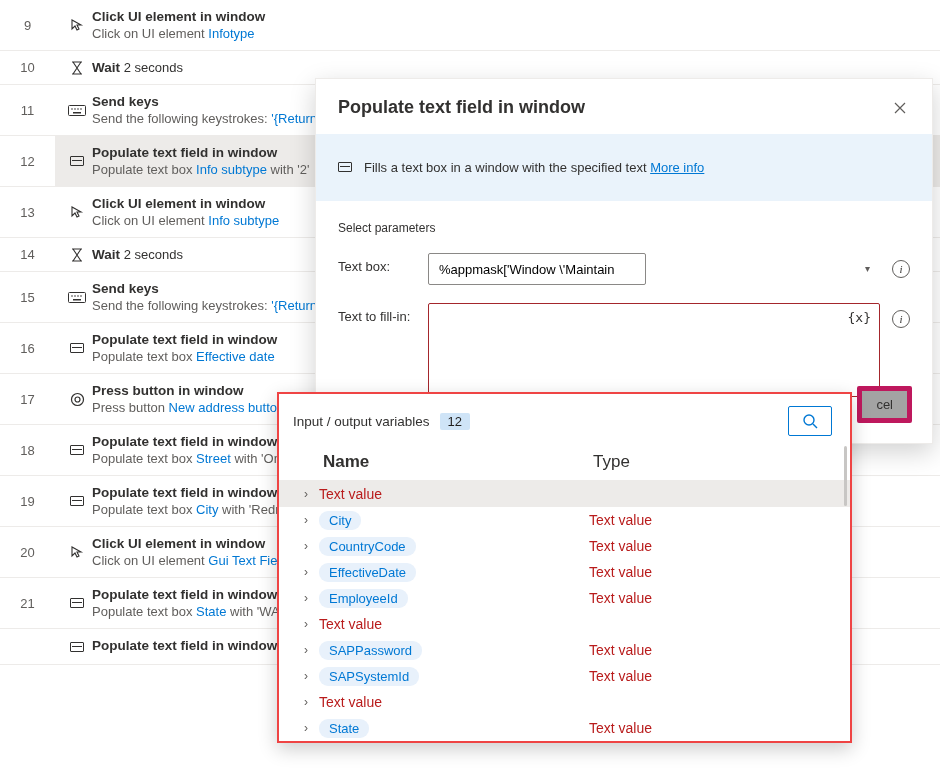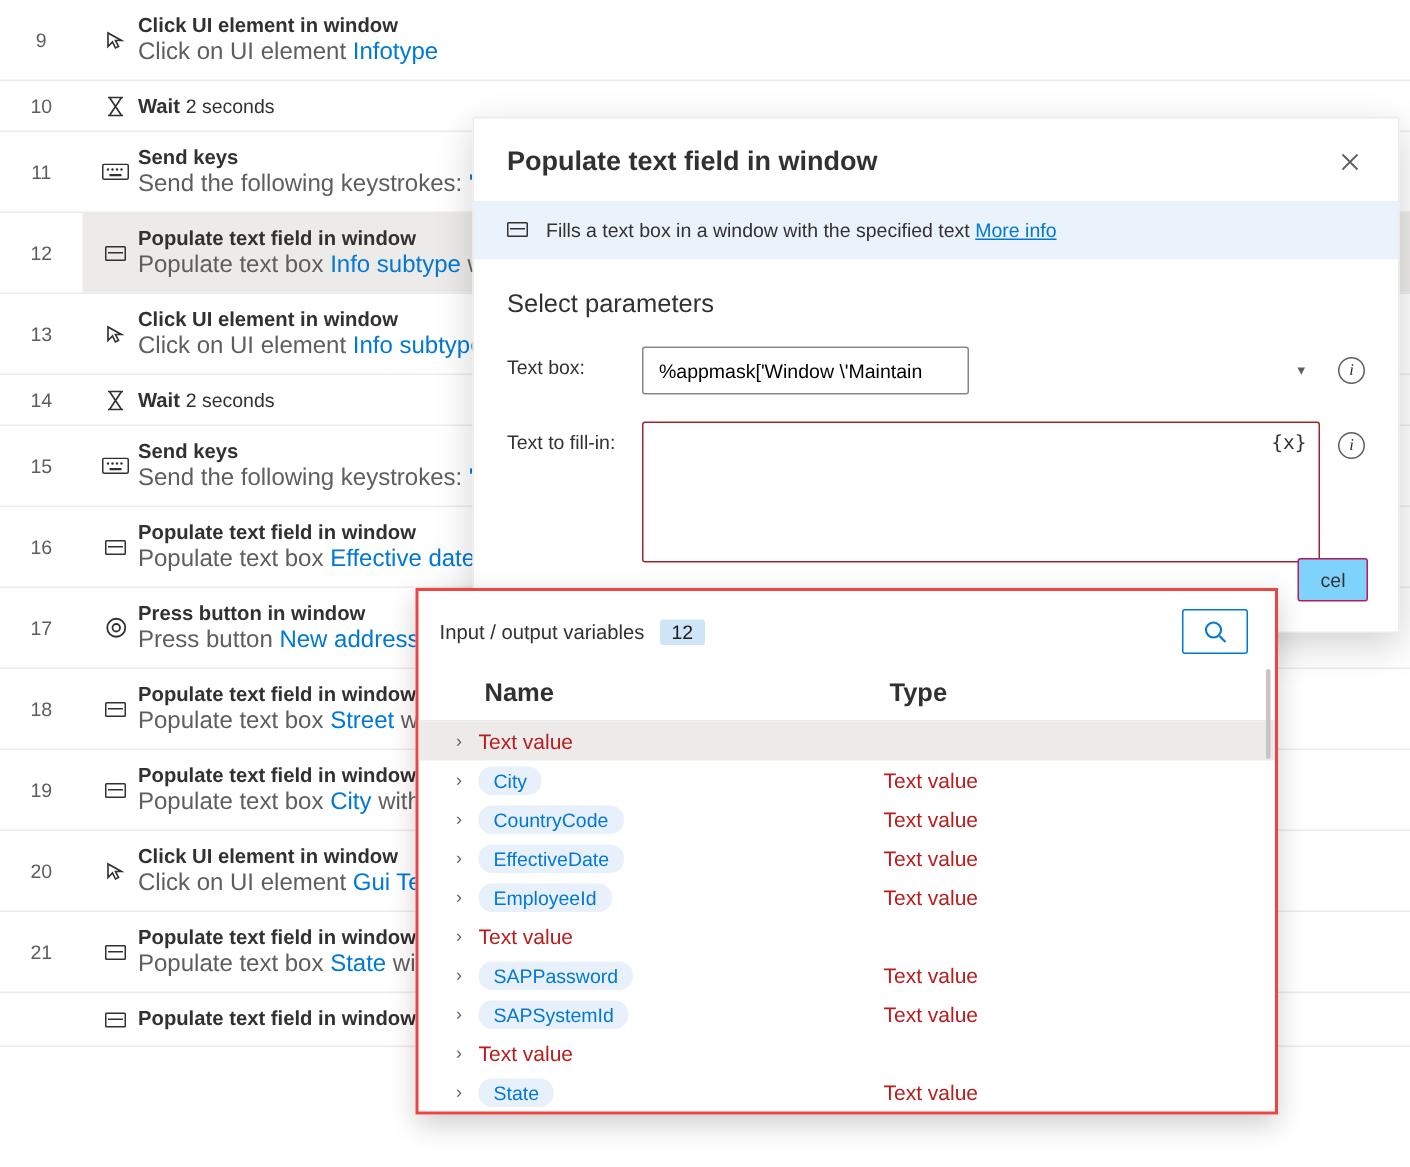--- a/index.html
+++ b/index.html
@@ -5,48 +5,48 @@
 *{box-sizing:border-box;margin:0;padding:0;font-family:"Segoe UI",Arial,sans-serif}
 body{background:#fff;width:940px;height:778px;overflow:hidden;position:relative;font-size:13.5px;color:#323130}
 .flow{position:absolute;left:0;top:0;width:940px}
 .step-row{display:flex;align-items:stretch;border-bottom:1px solid #edebe9}
 .step-num{width:55px;display:flex;align-items:center;justify-content:center;color:#605e5c;font-size:13px}
 .step-body{flex:1;display:flex;align-items:center;padding:9px 12px;gap:6px;border-left:1px solid transparent}
 .step-body.sel{background:#edebe9}
 .step-icon{width:18px;display:flex;justify-content:center;color:#323130}
 .step-text{display:flex;flex-direction:column;gap:2px}
 .step-title{font-size:13.5px;font-weight:600;color:#323130}
-.step-sub{font-size:16px;color:#605e5c}
+.step-sub{font-size:13px;color:#605e5c}
 .step-sub .lnk{color:#0078d4;cursor:pointer}
 .dlg{position:absolute;left:315px;top:78px;width:618px;background:#fff;box-shadow:0 8px 24px rgba(0,0,0,.18);border:1px solid #edebe9}
 .dlg-hdr{display:flex;align-items:center;justify-content:space-between;padding:18px 22px 16px 22px}
 .dlg-title{font-size:18px;font-weight:600}
 .close-x{font-size:15px;color:#605e5c;cursor:pointer;padding:4px}
-.info-bar{background:#eaf3fb;padding:12px 22px;display:flex;align-items:center;gap:12px;font-size:13px}
+.info-bar{background:#eaf3fb;padding:26px 22px;display:flex;align-items:center;gap:12px;font-size:13px}
 .info-bar .lnk{color:#0078d4;text-decoration:underline;cursor:pointer}
 .params{padding:20px 22px 28px 22px}
-.params-h{font-size:17px;margin-bottom:18px}
+.params-h{font-size:12px;margin-bottom:18px}
 .prm-row{display:flex;align-items:flex-start;margin-bottom:18px}
 .prm-lbl{width:90px;font-size:13px;color:#323130;padding-top:6px}
 .tb-input{flex:1;height:32px;border:1px solid #8a8886;border-radius:2px;padding:0 30px 0 10px;font-size:13px;position:relative}
 .tb-wrap{flex:1;position:relative}
 .chev{position:absolute;right:10px;top:10px;font-size:10px;color:#605e5c;pointer-events:none}
 .info-i{width:18px;height:18px;border:1px solid #605e5c;border-radius:50%;display:flex;align-items:center;justify-content:center;font-size:11px;font-style:italic;font-family:Georgia,serif;margin-left:12px;margin-top:7px;color:#323130}
 .txt-area{flex:1;height:94px;border:1px solid #a4262c;border-radius:2px;position:relative}
 .fx{position:absolute;right:8px;top:6px;font-size:13px;color:#323130;font-family:Consolas,monospace}
-.cancel-btn{position:absolute;right:20px;bottom:20px;border:1px solid #be185d;background:#7dd3fc;padding:6px 14px;font-size:13px;border-radius:2px}
+.cancel-btn{position:absolute;right:20px;bottom:20px;border:5px solid #be185d;background:#a3a3a3;padding:6px 14px;font-size:13px;border-radius:2px}
 
 .vars{position:absolute;left:277px;top:392px;width:575px;background:#fff;box-shadow:0 6px 18px rgba(0,0,0,.2);border:2px solid #ef4444}
 .vars-top{display:flex;align-items:center;padding:12px 18px 10px 14px;gap:10px}
 .vars-label{font-size:13.5px}
 .badge{background:#cfe4f7;color:#201f1e;font-size:13px;padding:1px 8px;border-radius:2px}
 .search-btn{margin-left:auto;width:44px;height:30px;border:1px solid #0078d4;border-radius:2px;display:flex;align-items:center;justify-content:center;color:#0078d4;cursor:pointer}
 .vars-hdr{display:flex;padding:6px 14px 8px 44px;font-size:17px;color:#323130;border-bottom:1px solid #edebe9}
 .vars-hdr .c1{width:270px;font-weight:600}
-.vars-hdr .c2{flex:1;font-weight:700}
+.vars-hdr .c2{flex:1;font-weight:400}
 .var-row{display:flex;align-items:center;padding:5px 14px 5px 14px;font-size:13.5px}
 .var-row .chv{width:26px;color:#605e5c;font-size:12px;display:flex;justify-content:center}
 .var-row .chip{background:#e8f1fb;color:#0078d4;padding:2px 10px;border-radius:9px;font-size:13px;cursor:pointer}
 .var-row .name-col{width:270px}
 .var-row .type-col{flex:1;color:#b91c1c;font-size:14px}
 .vars-body{max-height:306px;overflow:hidden;position:relative}
 .scrollbar{position:absolute;right:3px;top:0;width:3px;height:60px;background:#c8c6c4;border-radius:2px}
 
 .ic-box{display:inline-block;width:14px;height:10px;border:1.2px solid #323130;border-radius:1px;position:relative}
 .ic-box::after{content:"";position:absolute;left:1px;right:1px;top:3px;border-top:1px solid #323130}

